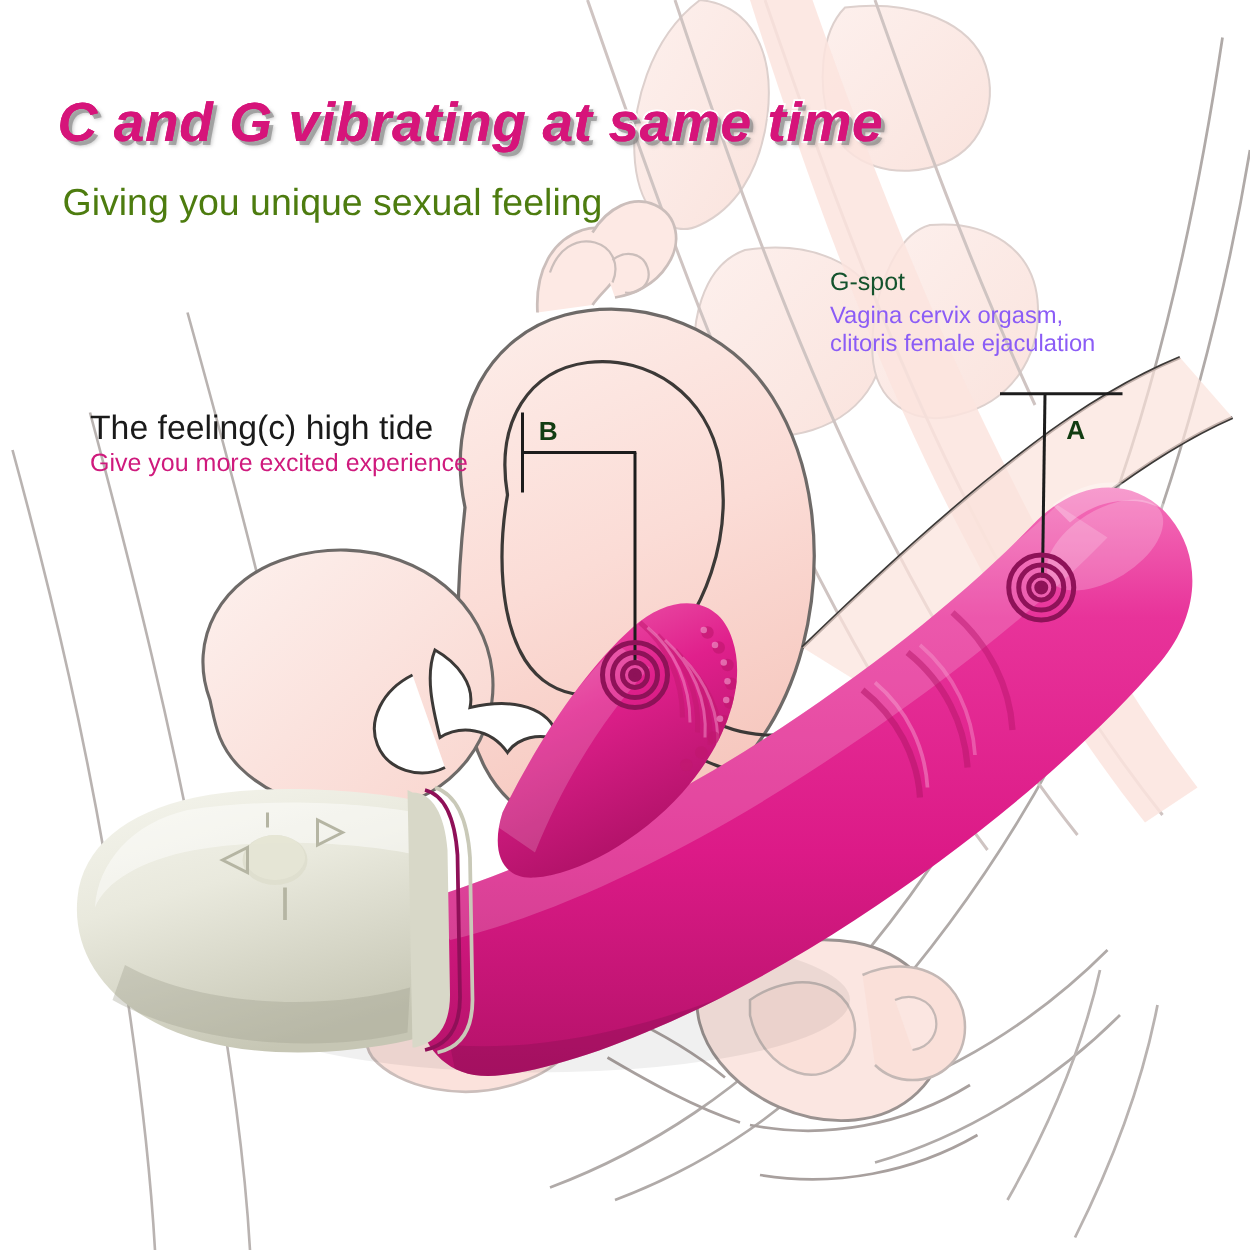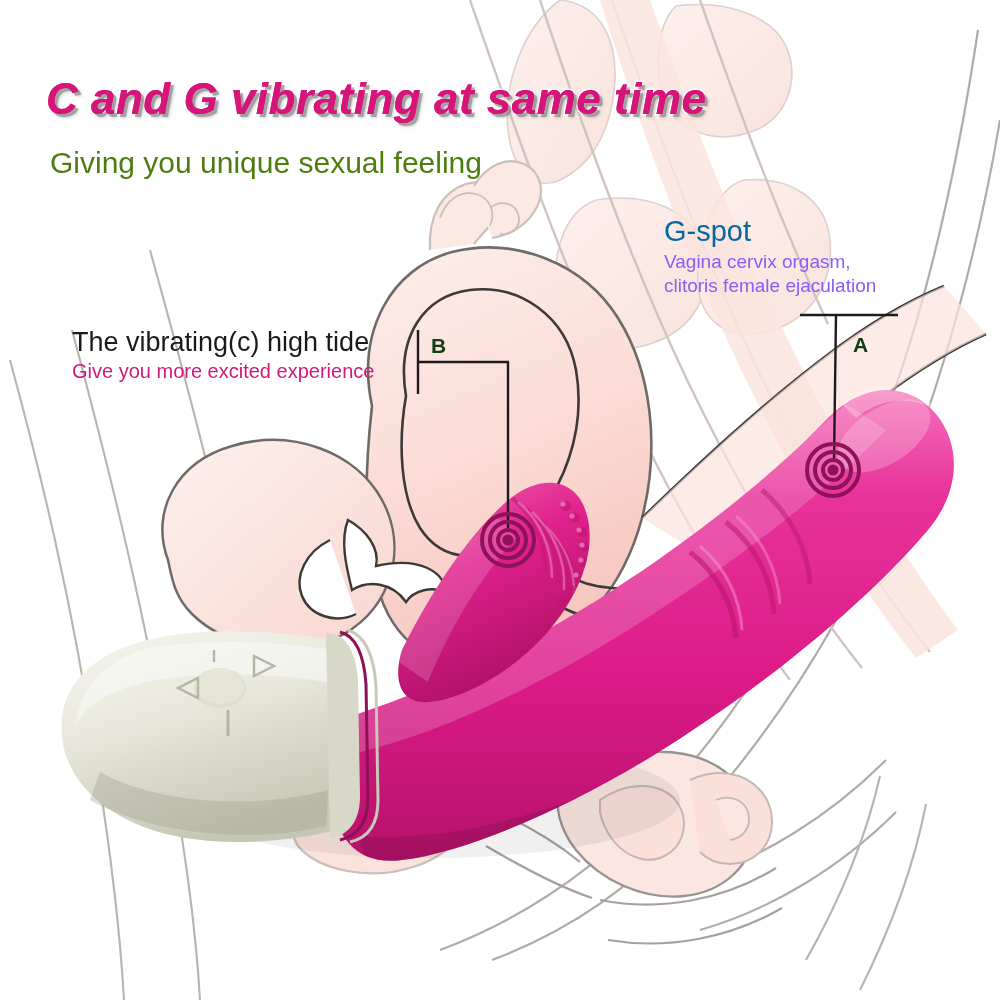--- a/index.html
+++ b/index.html
@@ -80,22 +80,22 @@
     line-height: 1.1;
     margin-top: 4px;
   }
 
   
   #anno-right {
     left: 664px; top: 216px;
     width: 330px;
   }
   #anno-right .title {
-    font-size: 29px;
-    color: #0369a1;
+    font-size: 20px;
+    color: #14532d;
     white-space: nowrap;
     line-height: 1.05;
   }
   #anno-right .sub {
     font-size: 19px;
     color: #8b5cf6;
     line-height: 1.22;
     margin-top: 4px;
     white-space: nowrap;
   }
@@ -355,21 +355,21 @@
       <circle cx="508" cy="540" r="3.6" fill="#8e1258"></circle>
     </g>
   </svg>
 
   <div class="text-layer" id="headline">C and G vibrating at same time</div>
   <div id="headline-fill">C and G vibrating at same time</div>
 
   <div class="text-layer" id="subhead">Giving you unique sexual feeling</div>
 
   <div class="text-layer" id="anno-left">
-    <div class="title">The vibrating(c) high tide</div>
+    <div class="title">The feeling(c) high tide</div>
     <div class="sub">Give you more excited experience</div>
   </div>
 
   <div class="text-layer" id="anno-right">
     <div class="title">G-spot</div>
     <div class="sub">Vagina cervix orgasm,</div>
     <div class="sub" style="margin-top:0">clitoris female ejaculation</div>
   </div>
 
   <div class="callout-letter" id="letter-b">B</div>

